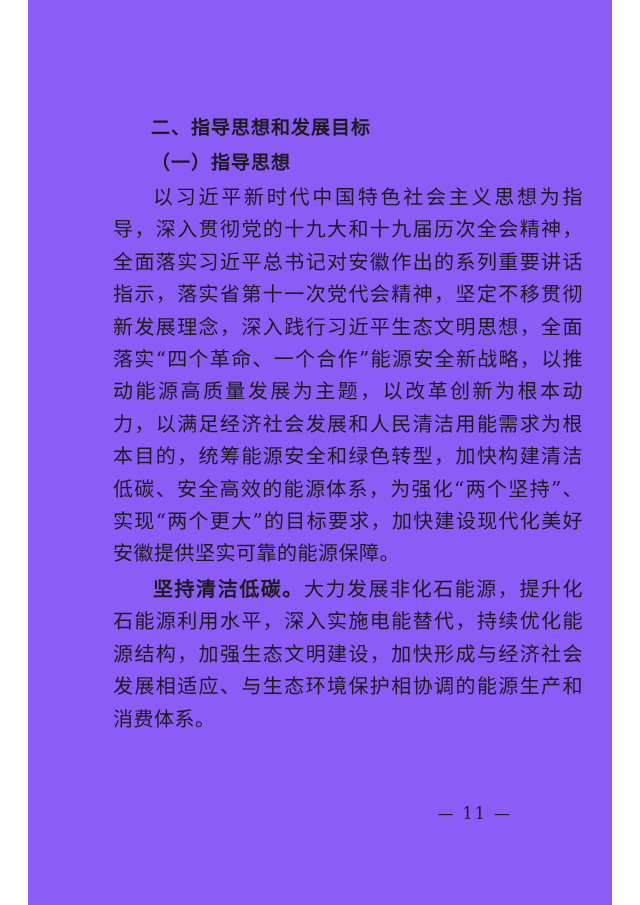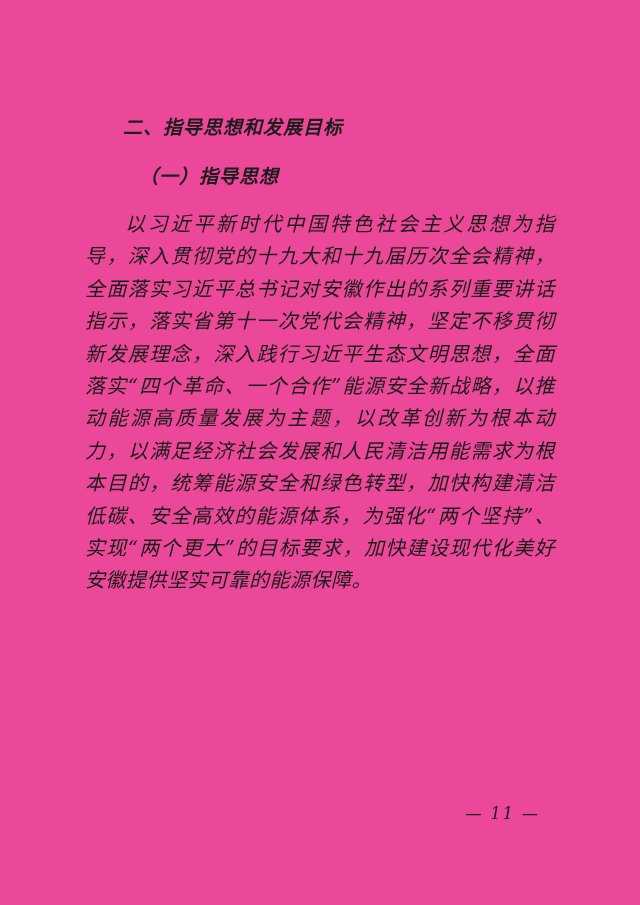--- a/index.html
+++ b/index.html
@@ -2,47 +2,46 @@
 <html lang="zh-CN"><head>
 <meta charset="utf-8">
 <style>
   html, body {
     margin: 0;
     padding: 0;
     background: #ffffff;
   }
   .scan-page {
     position: relative;
-    width: 640px;
+    width: 584px;
     height: 905px;
     margin: 0 auto;
-    background: #ec4899;
+    background: #8b5cf6;
     color: #1c1c1c;
     font-family: "DejaVu Serif", "Liberation Serif", serif;
     overflow: hidden;
     box-sizing: border-box;
-    font-style: italic;
   }
   .content {
     position: absolute;
     top: 112px;
     left: 85px;
     width: 470px;
   }
   .section-heading {
     margin: 0 0 2px 0;
     font-family: "Liberation Sans", "DejaVu Sans", sans-serif;
     font-size: 19px;
     font-weight: bold;
     line-height: 32px;
     text-indent: 2em;
     letter-spacing: 1px;
   }
   .sub-heading {
-    margin: 16px;
+    margin: 0;
     font-size: 19px;
     font-weight: bold;
     line-height: 32px;
     text-indent: 2em;
     letter-spacing: 1px;
   }
   .body-para {
     margin: 3px 0 0 0;
     font-size: 20px;
     line-height: 32.4px;
@@ -70,18 +69,19 @@
 <div class="scan-page">
   <div class="content">
 
     <h1 class="section-heading">二、指导思想和发展目标</h1>
 
     <h2 class="sub-heading">（一）指导思想</h2>
 
     <p class="body-para">以习近平新时代中国特色社会主义思想为指导，深入贯彻党的十九大和十九届历次全会精神，全面落实习近平总书记对安徽作出的系列重要讲话指示，落实省第十一次党代会精神，坚定不移贯彻新发展理念，深入践行习近平生态文明思想，全面落实“四个革命、一个合作”能源安全新战略，以推动能源高质量发展为主题，以改革创新为根本动力，以满足经济社会发展和人民清洁用能需求为根本目的，统筹能源安全和绿色转型，加快构建清洁低碳、安全高效的能源体系，为强化“两个坚持”、实现“两个更大”的目标要求，加快建设现代化美好安徽提供坚实可靠的能源保障。</p>
 
 
+    <p class="body-para"><span class="lead">坚持清洁低碳。</span><span>大力发展非化石能源，提升化石能源利用水平，深入实施电能替代，持续优化能源结构，加强生态文明建设，加快形成与经济社会发展相适应、与生态环境保护相协调的能源生产和消费体系。</span></p>
 
 
   </div>
 
   <div class="page-number">— 11 —</div>
 </div>
 
 </body></html>

